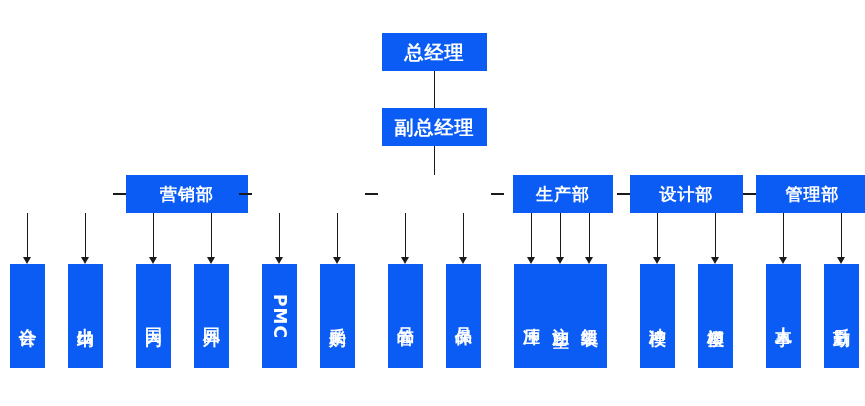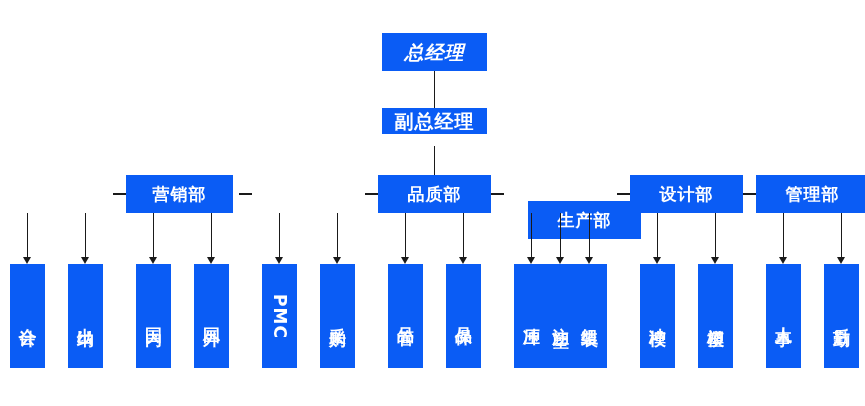--- a/index.html
+++ b/index.html
@@ -68,40 +68,40 @@
     height: 0;
     border-left: 4.5px solid transparent;
     border-right: 4.5px solid transparent;
     border-top: 7px solid #1a1a1a;
   }
 </style>
 </head>
 <body>
 
 <div id="chart">
-    <div class="node top" style="left: 382px; top: 33px; width: 105px; height: 38px; font-style: italic;">
+    <div class="node top" style="left: 382px; top: 33px; width: 105px; height: 38px;">
       <span>总经理</span>
     </div>
     <div class="connector v" style="left: 433.7px; top: 71px; height: 37px;"></div>
-    <div class="node top" style="left: 382px; top: 108px; width: 105px; height: 26px;">
+    <div class="node top" style="left: 382px; top: 108px; width: 105px; height: 38px;">
       <span>副总经理</span>
     </div>
     <div class="connector v" style="left: 433.7px; top: 146px; height: 29px;"></div>
     <div class="connector h" style="left: 113px; top: 193.2px; width: 13px;"></div>
     <div class="connector v" style="left: 26.7px; top: 213px; height: 44px;"></div>
     <div class="arrowhead" style="left: 23px; top: 257px;"></div>
     <div class="node leaf" style="left: 10px; top: 264px; width: 35px; height: 104px;">
       <span class="vtext">会计</span>
     </div>
     <div class="connector v" style="left: 84.7px; top: 213px; height: 44px;"></div>
     <div class="arrowhead" style="left: 81px; top: 257px;"></div>
     <div class="node leaf" style="left: 68px; top: 264px; width: 35px; height: 104px;">
       <span class="vtext">出纳</span>
     </div>
-    <div class="node dept" style="left: 126px; top: 175px; width: 107px; height: 38px;">
+    <div class="node dept" style="left: 126px; top: 175px; width: 122px; height: 38px;">
       <span>营销部</span>
     </div>
     <div class="connector h" style="left: 239px; top: 193.2px; width: 13px;"></div>
     <div class="connector v" style="left: 152.7px; top: 213px; height: 44px;"></div>
     <div class="arrowhead" style="left: 149px; top: 257px;"></div>
     <div class="node leaf" style="left: 136px; top: 264px; width: 35px; height: 104px;">
       <span class="vtext">国内</span>
     </div>
     <div class="connector v" style="left: 210.7px; top: 213px; height: 44px;"></div>
     <div class="arrowhead" style="left: 207px; top: 257px;"></div>
@@ -112,35 +112,32 @@
     <div class="connector v" style="left: 278.7px; top: 213px; height: 44px;"></div>
     <div class="arrowhead" style="left: 275px; top: 257px;"></div>
     <div class="node leaf" style="left: 262px; top: 264px; width: 35px; height: 104px;">
       <span class="vtext latin">PMC</span>
     </div>
     <div class="connector v" style="left: 336.7px; top: 213px; height: 44px;"></div>
     <div class="arrowhead" style="left: 333px; top: 257px;"></div>
     <div class="node leaf" style="left: 320px; top: 264px; width: 35px; height: 104px;">
       <span class="vtext">采购</span>
     </div>
-    <div class="node dept" style="left: 378px; top: 175px; width: 113px; height: 38px;">
-      <span>品质部</span>
-    </div>
     <div class="connector h" style="left: 491px; top: 193.2px; width: 13px;"></div>
     <div class="connector v" style="left: 404.7px; top: 213px; height: 44px;"></div>
     <div class="arrowhead" style="left: 401px; top: 257px;"></div>
     <div class="node leaf" style="left: 388px; top: 264px; width: 35px; height: 104px;">
       <span class="vtext">品管</span>
     </div>
     <div class="connector v" style="left: 462.7px; top: 213px; height: 44px;"></div>
     <div class="arrowhead" style="left: 459px; top: 257px;"></div>
     <div class="node leaf" style="left: 446px; top: 264px; width: 35px; height: 104px;">
       <span class="vtext">品保</span>
     </div>
-    <div class="node dept" style="left: 528px; top: 175px; width: 113px; height: 38px; margin-top: 26px;">
+    <div class="node dept" style="left: 513px; top: 175px; width: 100px; height: 38px;">
       <span>生产部</span>
     </div>
     <div class="connector h" style="left: 617px; top: 193.2px; width: 13px;"></div>
     <div class="connector v" style="left: 530.7px; top: 213px; height: 44px;"></div>
     <div class="arrowhead" style="left: 527px; top: 257px;"></div>
     <div class="node leaf" style="left: 514px; top: 264px; width: 35px; height: 104px;">
       <span class="vtext">冲压</span>
     </div>
     <div class="connector v" style="left: 559.7px; top: 213px; height: 44px;"></div>
     <div class="arrowhead" style="left: 556px; top: 257px;"></div>

